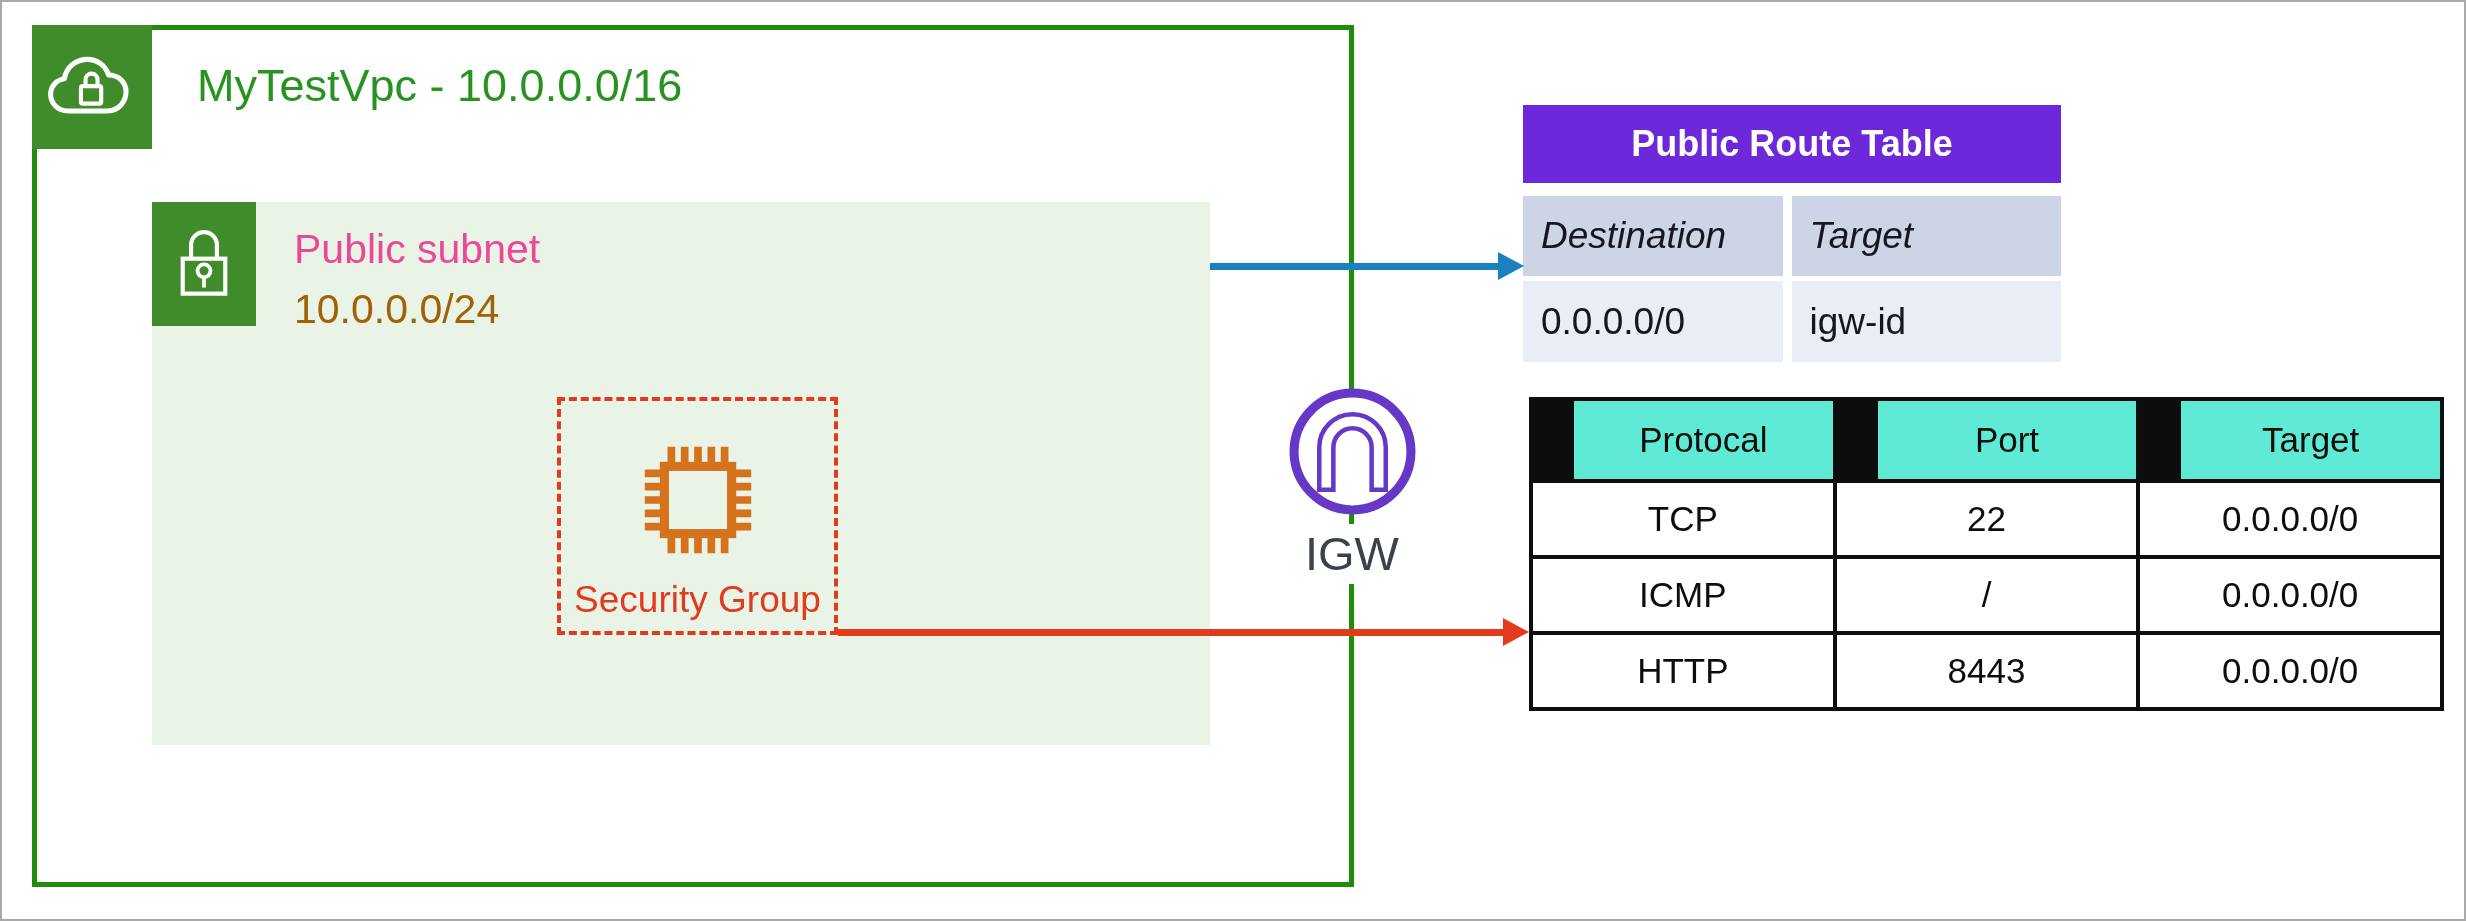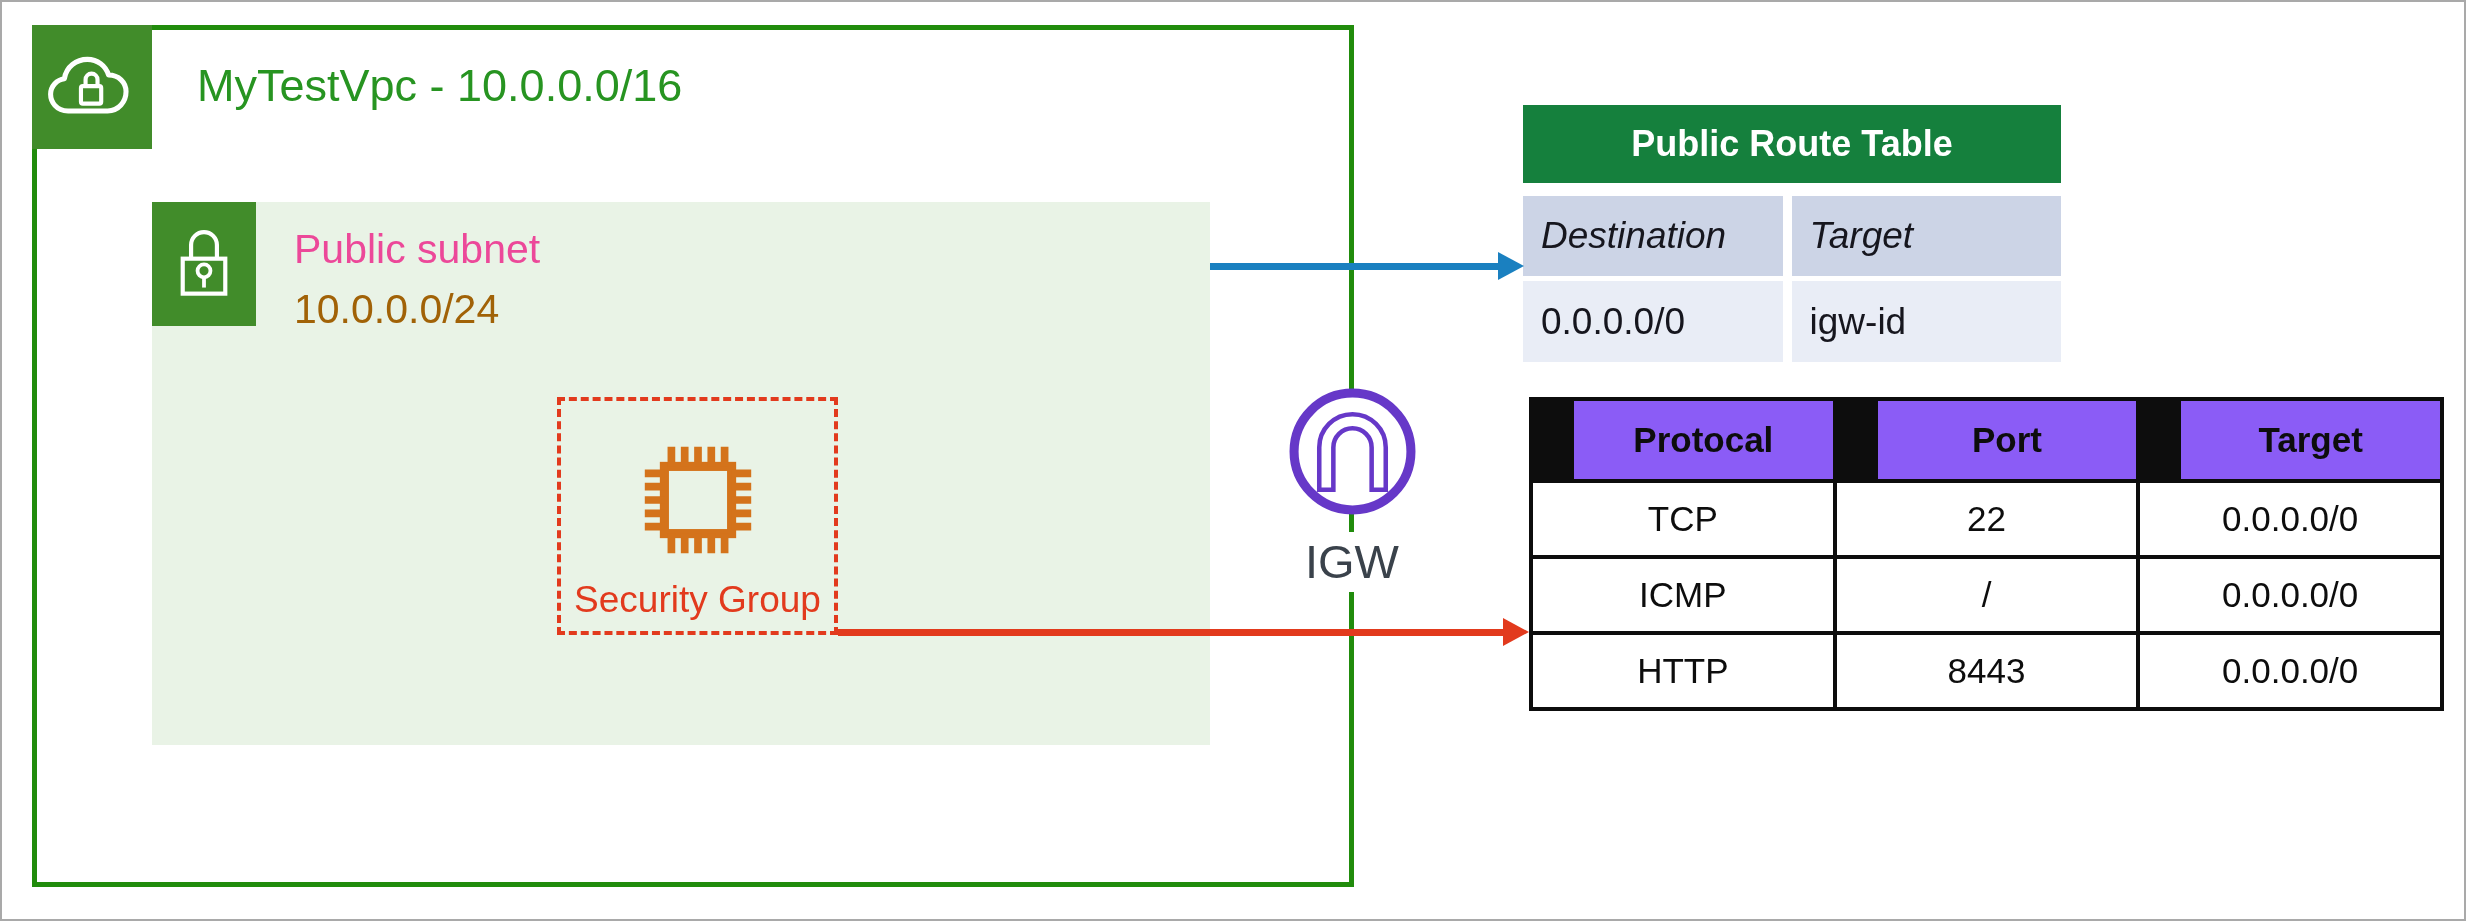--- a/index.html
+++ b/index.html
@@ -22,45 +22,45 @@
   .subnet-cidr{position:absolute;left:292px;top:284px;font-size:41px;color:#a16207;white-space:nowrap;}
   
   .sg-box{position:absolute;left:555px;top:395px;width:281px;height:238px;
     box-sizing:border-box;border:4px dashed #e23a1d;}
   .chip-icon{position:absolute;left:626px;top:428px;width:140px;height:140px;}
   .sg-label{position:absolute;left:557px;top:577px;width:277px;text-align:center;
     font-size:37px;color:#e23a1d;white-space:nowrap;}
   
   .igw-circle{position:absolute;left:1284px;top:383px;width:133px;height:133px;z-index:4;}
   .igw-label{position:absolute;left:1272px;top:522px;width:156px;height:60px;z-index:4;
-    background:#fff;text-align:center;font-size:47px;line-height:60px;color:#3a424b;margin-top:8px;}
+    background:#fff;text-align:center;font-size:47px;line-height:60px;color:#3a424b;}
   
   .arrow-line{position:absolute;z-index:5;}
   .blue-line{left:1208px;top:261px;width:292px;height:7px;background:#1a80c0;}
   .blue-head{position:absolute;left:1496px;top:250px;width:0;height:0;z-index:5;
     border-top:14px solid transparent;border-bottom:14px solid transparent;border-left:26px solid #1a80c0;}
   .red-line{left:836px;top:627px;width:668px;height:7px;background:#e23a1d;}
   .red-head{position:absolute;left:1501px;top:616px;width:0;height:0;z-index:5;
     border-top:14px solid transparent;border-bottom:14px solid transparent;border-left:26px solid #e23a1d;}
   
   .route-table{position:absolute;left:1521px;top:103px;width:538px;}
-  .rt-header{height:78px;background:#15803d;color:#fff;font-weight:bold;font-size:36px;
+  .rt-header{height:78px;background:#6d28d9;color:#fff;font-weight:bold;font-size:36px;
     display:flex;align-items:center;justify-content:center;margin-bottom:13px;}
   .rt-row{display:flex;gap:9px;margin-bottom:5px;}
   .rt-cell{box-sizing:border-box;display:flex;align-items:center;padding-left:18px;font-size:37px;color:#16161e;}
   .rt-c1{width:262px;} .rt-c2{width:272px;}
   .rt-colhdr .rt-cell{height:80px;background:#ccd4e6;font-style:italic;}
   .rt-data .rt-cell{height:81px;background:#e9edf6;}
   
   .rules-table{position:absolute;left:1527px;top:395px;width:915px;height:314px;
     box-sizing:border-box;border:4px solid #0d0d0d;background:#0d0d0d;
     display:grid;grid-template-columns:1fr 1fr 1fr;grid-template-rows:78px 72px 72px 72px;gap:4px;}
   .rl-cell{background:#fff;display:flex;align-items:center;justify-content:center;
     font-size:35px;color:#0d0d0d;}
-  .rl-hdr{background:#8b5cf6;font-weight:bold;margin-left:41px;}
+  .rl-hdr{background:#5eead4;font-weight:normal;margin-left:41px;}
 </style>
 </head>
 <body>
 
 <div class="stage">
 
   <div class="vpc-box"></div>
 
   <div class="vpc-icon">
     <svg width="92" height="80" viewBox="0 0 100 84" fill="none">

